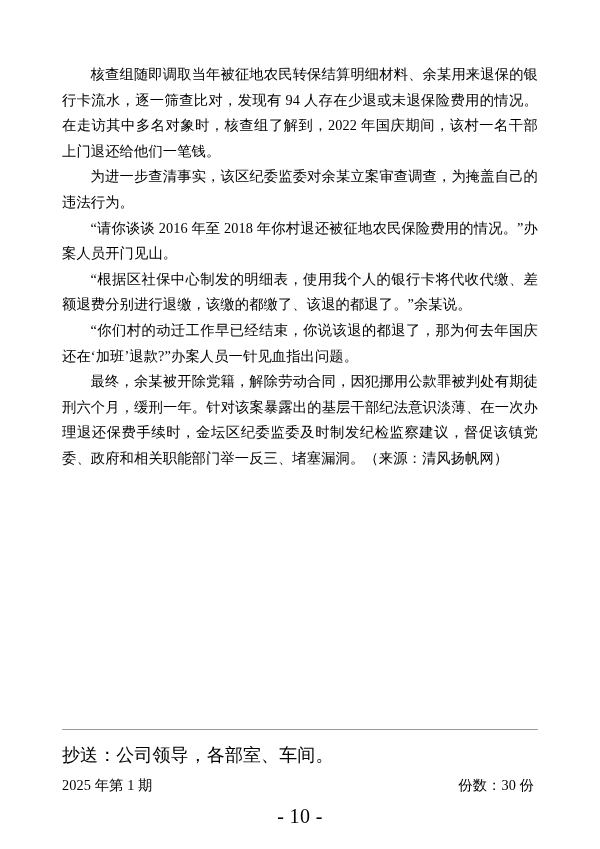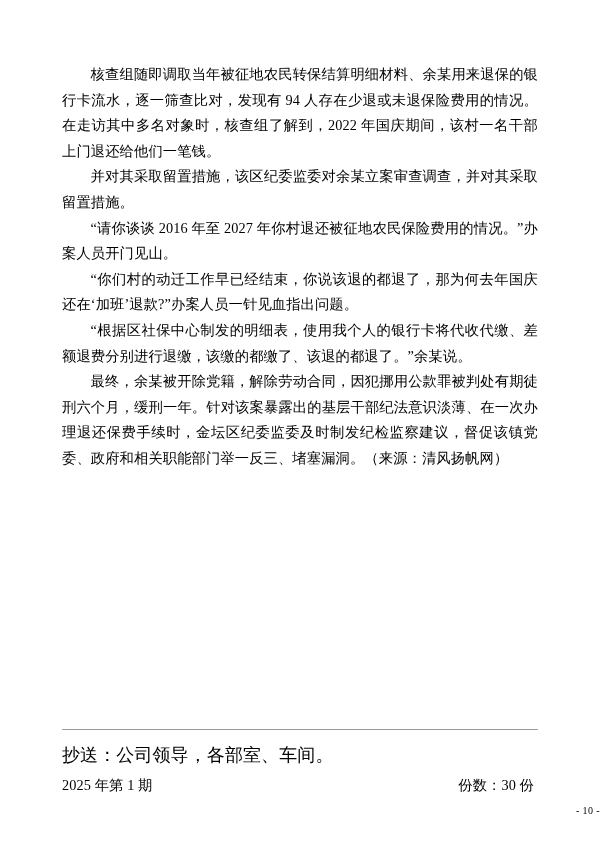--- a/index.html
+++ b/index.html
@@ -63,36 +63,36 @@
   }
   .footer-copies {
     white-space: nowrap;
     padding-right: 4px;
   }
   .page-number {
     position: absolute;
     left: 0;
     right: 0;
     top: 805px;
-    text-align: right;
-    font-size: 10px;
+    text-align: center;
+    font-size: 20px;
     letter-spacing: 0.4px;
   }
 </style>
 </head>
 <body>
 
 <div class="page">
 
   <div class="body-text">
     <p>核查组随即调取当年被征地农民转保结算明细材料、余某用来退保的银行卡流水，逐一筛查比对，发现有 94 人存在少退或未退保险费用的情况。在走访其中多名对象时，核查组了解到，2022 年国庆期间，该村一名干部上门退还给他们一笔钱。</p>
-    <p>并对其采取留置措施，该区纪委监委对余某立案审查调查，并对其采取留置措施。</p>
-    <p>“请你谈谈 2016 年至 2027 年你村退还被征地农民保险费用的情况。”办案人员开门见山。</p>
+    <p>为进一步查清事实，该区纪委监委对余某立案审查调查，为掩盖自己的违法行为。</p>
+    <p>“请你谈谈 2016 年至 2018 年你村退还被征地农民保险费用的情况。”办案人员开门见山。</p>
+    <p>“根据区社保中心制发的明细表，使用我个人的银行卡将代收代缴、差额退费分别进行退缴，该缴的都缴了、该退的都退了。”余某说。</p>
     <p>“你们村的动迁工作早已经结束，你说该退的都退了，那为何去年国庆还在‘加班’退款?”办案人员一针见血指出问题。</p>
-    <p>“根据区社保中心制发的明细表，使用我个人的银行卡将代收代缴、差额退费分别进行退缴，该缴的都缴了、该退的都退了。”余某说。</p>
     <p>最终，余某被开除党籍，解除劳动合同，因犯挪用公款罪被判处有期徒刑六个月，缓刑一年。针对该案暴露出的基层干部纪法意识淡薄、在一次办理退还保费手续时，金坛区纪委监委及时制发纪检监察建议，督促该镇党委、政府和相关职能部门举一反三、堵塞漏洞。（来源：清风扬帆网）</p>
   </div>
 
   <div class="footer-rule"></div>
 
   <div class="footer-note">抄送：公司领导，各部室、车间。</div>
 
   <div class="footer-row">
     <span class="footer-issue">2025 年第 1 期</span>
     <span class="footer-copies">份数：30 份</span>

